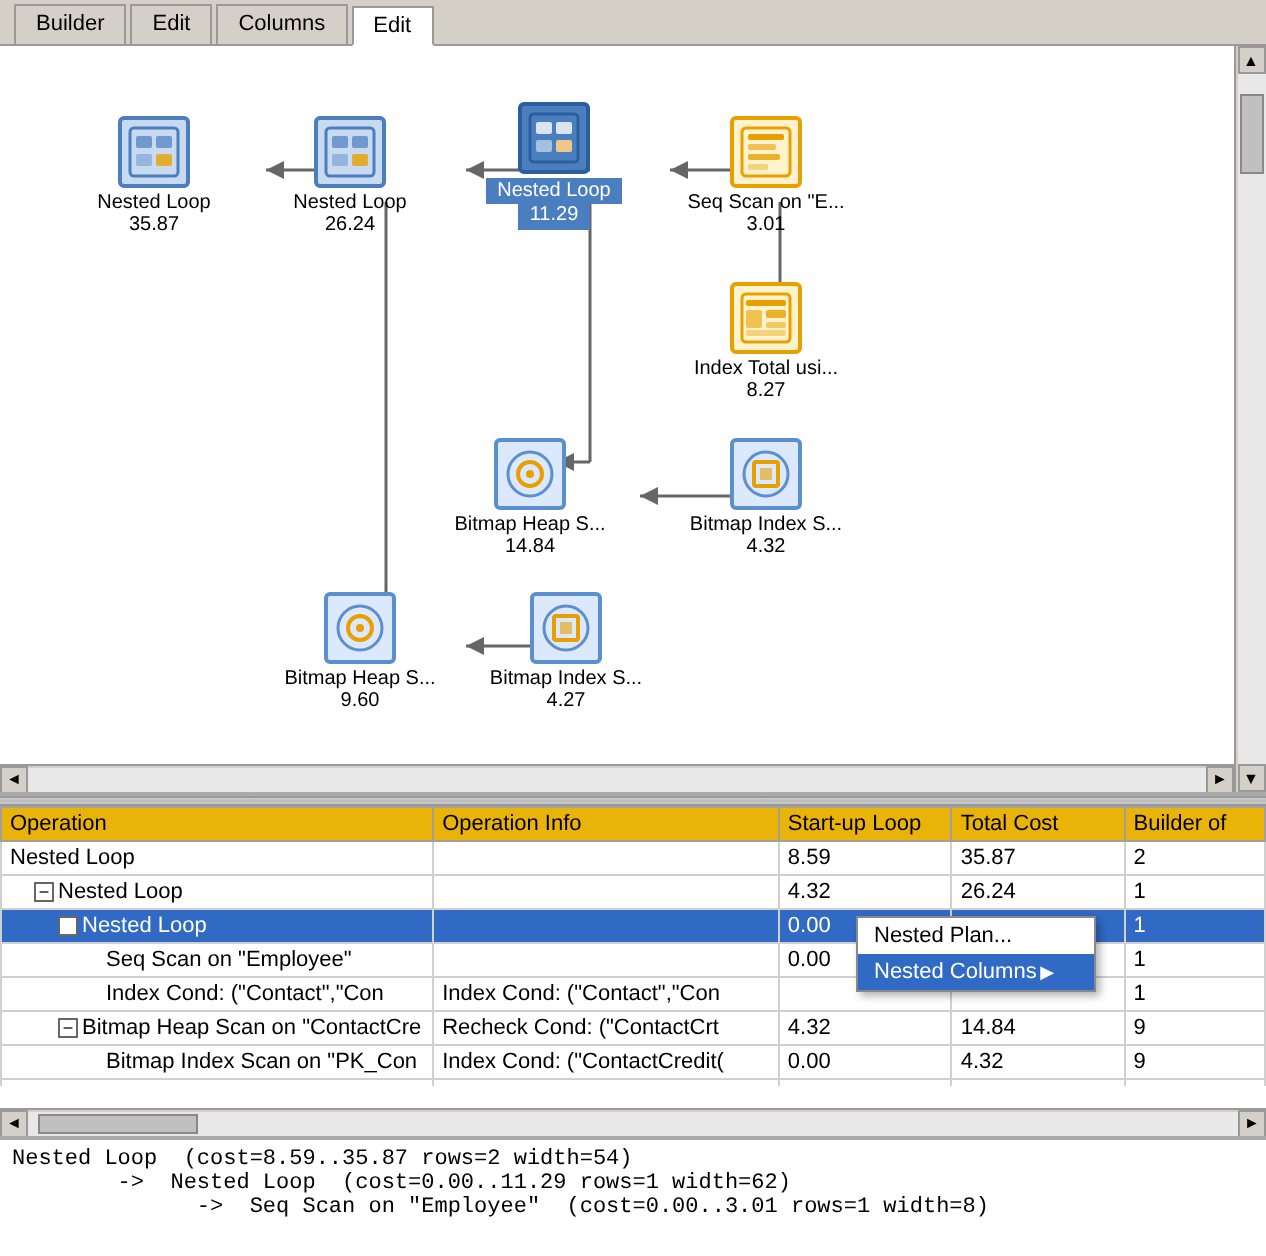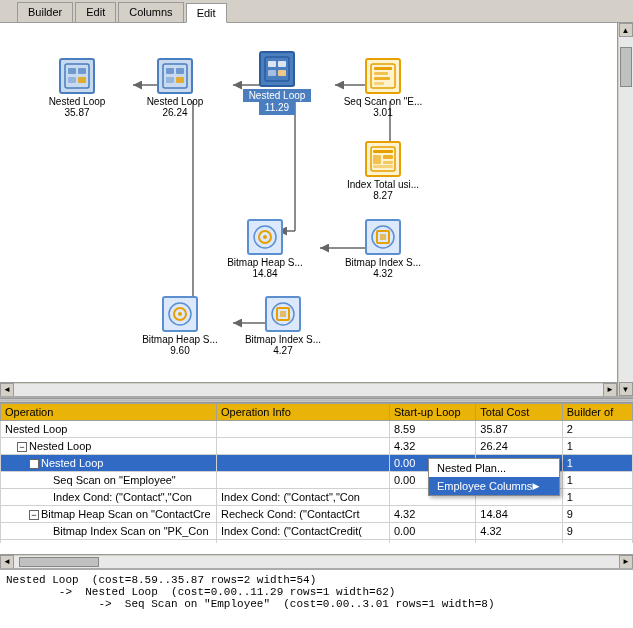--- a/index.html
+++ b/index.html
@@ -3,21 +3,21 @@
   <meta charset="utf-8">
   <style>
     * { box-sizing: border-box; margin: 0; padding: 0; }
     body { font-family: 'Segoe UI', Tahoma, Geneva, Verdana, sans-serif; font-size: 11px; background: #f0f0f0; width: 633px; height: 628px; overflow: hidden; }
 
     
     .tabs-bar {
       display: flex;
       background: #d4d0c8;
       border-bottom: 1px solid #999;
-      padding: 2px 2px 0 17px;
+      padding: 2px 2px 0 7px;
     }
     .tab {
       padding: 3px 10px;
       border: 1px solid #999;
       border-bottom: none;
       background: #d4d0c8;
       cursor: pointer;
       font-size: 11px;
       margin-right: 2px;
     }
@@ -497,21 +497,21 @@
             <td>0.00</td>
             <td>9.60</td>
             <td></td>
           </tr>
         </tbody>
     </table>
 
     <div class="context-menu" style="left:428px;top:55px;">
       <div class="context-menu-item">Nested Plan...</div>
       <div class="context-menu-item highlighted" style="display:flex;align-items:center;justify-content:space-between;">
-        <span>Employee Columns</span>
+        <span>Nested Columns</span>
         <span style="font-size:9px;">▶</span>
       </div>
     </div>
   </div>
 
   <div class="hscroll" style="position:absolute;bottom:0;left:0;right:0;">
     <div class="hscroll-btn">◄</div>
     <div class="hscroll-track">
       <div style="width:80px;height:10px;background:#c0c0c0;border:1px solid #888;position:absolute;left:5px;top:1px;"></div>
     </div>

